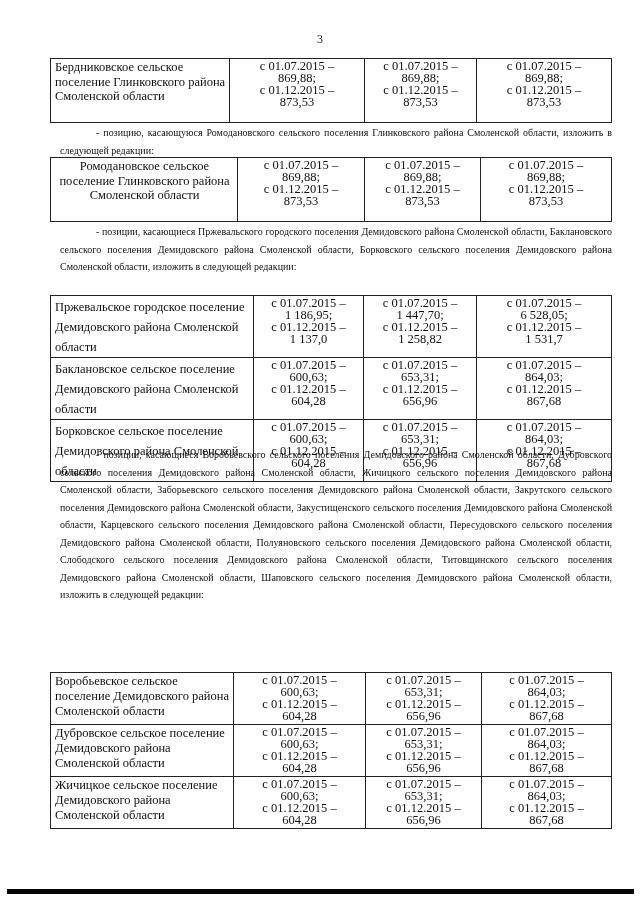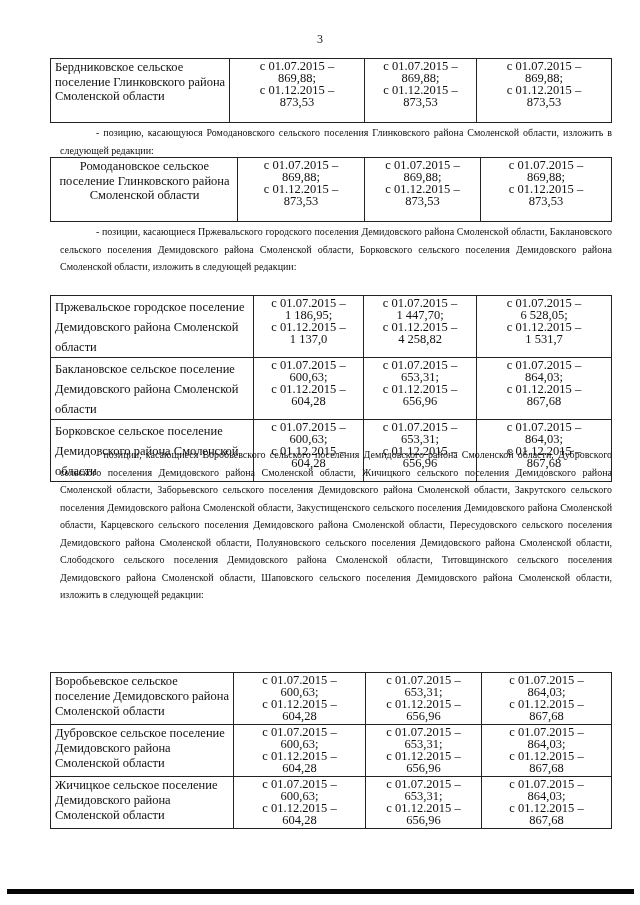--- a/index.html
+++ b/index.html
@@ -141,21 +141,21 @@
         <td class="val">
           <div>с 01.07.2015 –</div>
           <div>1 186,95;</div>
           <div>с 01.12.2015 –</div>
           <div>1 137,0</div>
         </td>
         <td class="val">
           <div>с 01.07.2015 –</div>
           <div>1 447,70;</div>
           <div>с 01.12.2015 –</div>
-          <div>4 258,82</div>
+          <div>1 258,82</div>
         </td>
         <td class="val">
           <div>с 01.07.2015 –</div>
           <div>6 528,05;</div>
           <div>с 01.12.2015 –</div>
           <div>1 531,7</div>
         </td>
       </tr>
       <tr>
         <td class="name">Баклановское сельское поселение Демидовского района Смоленской области</td>

